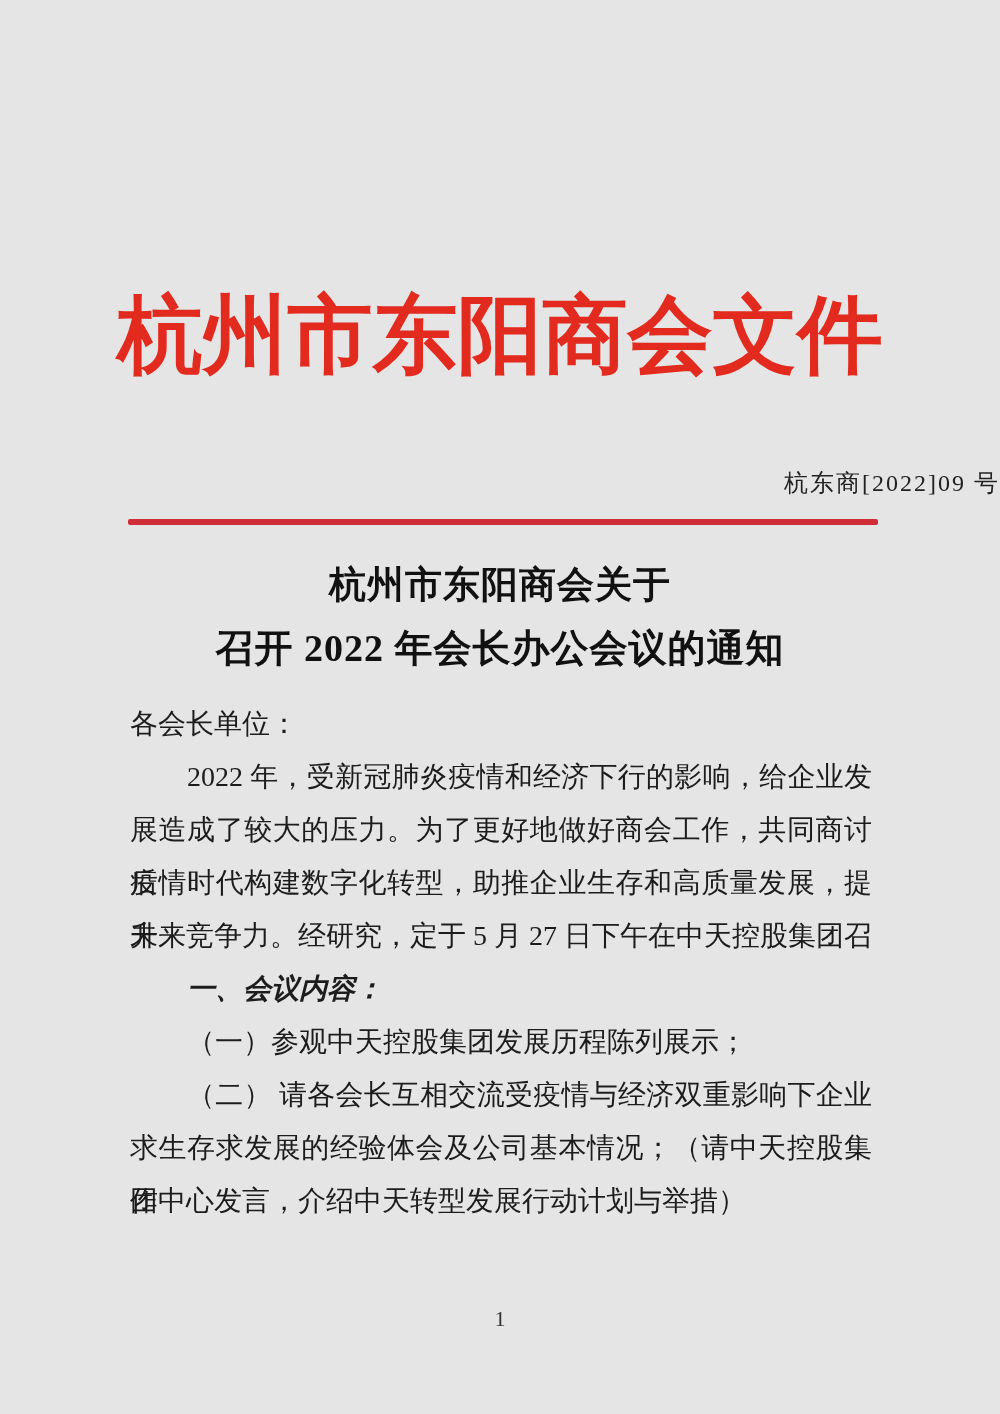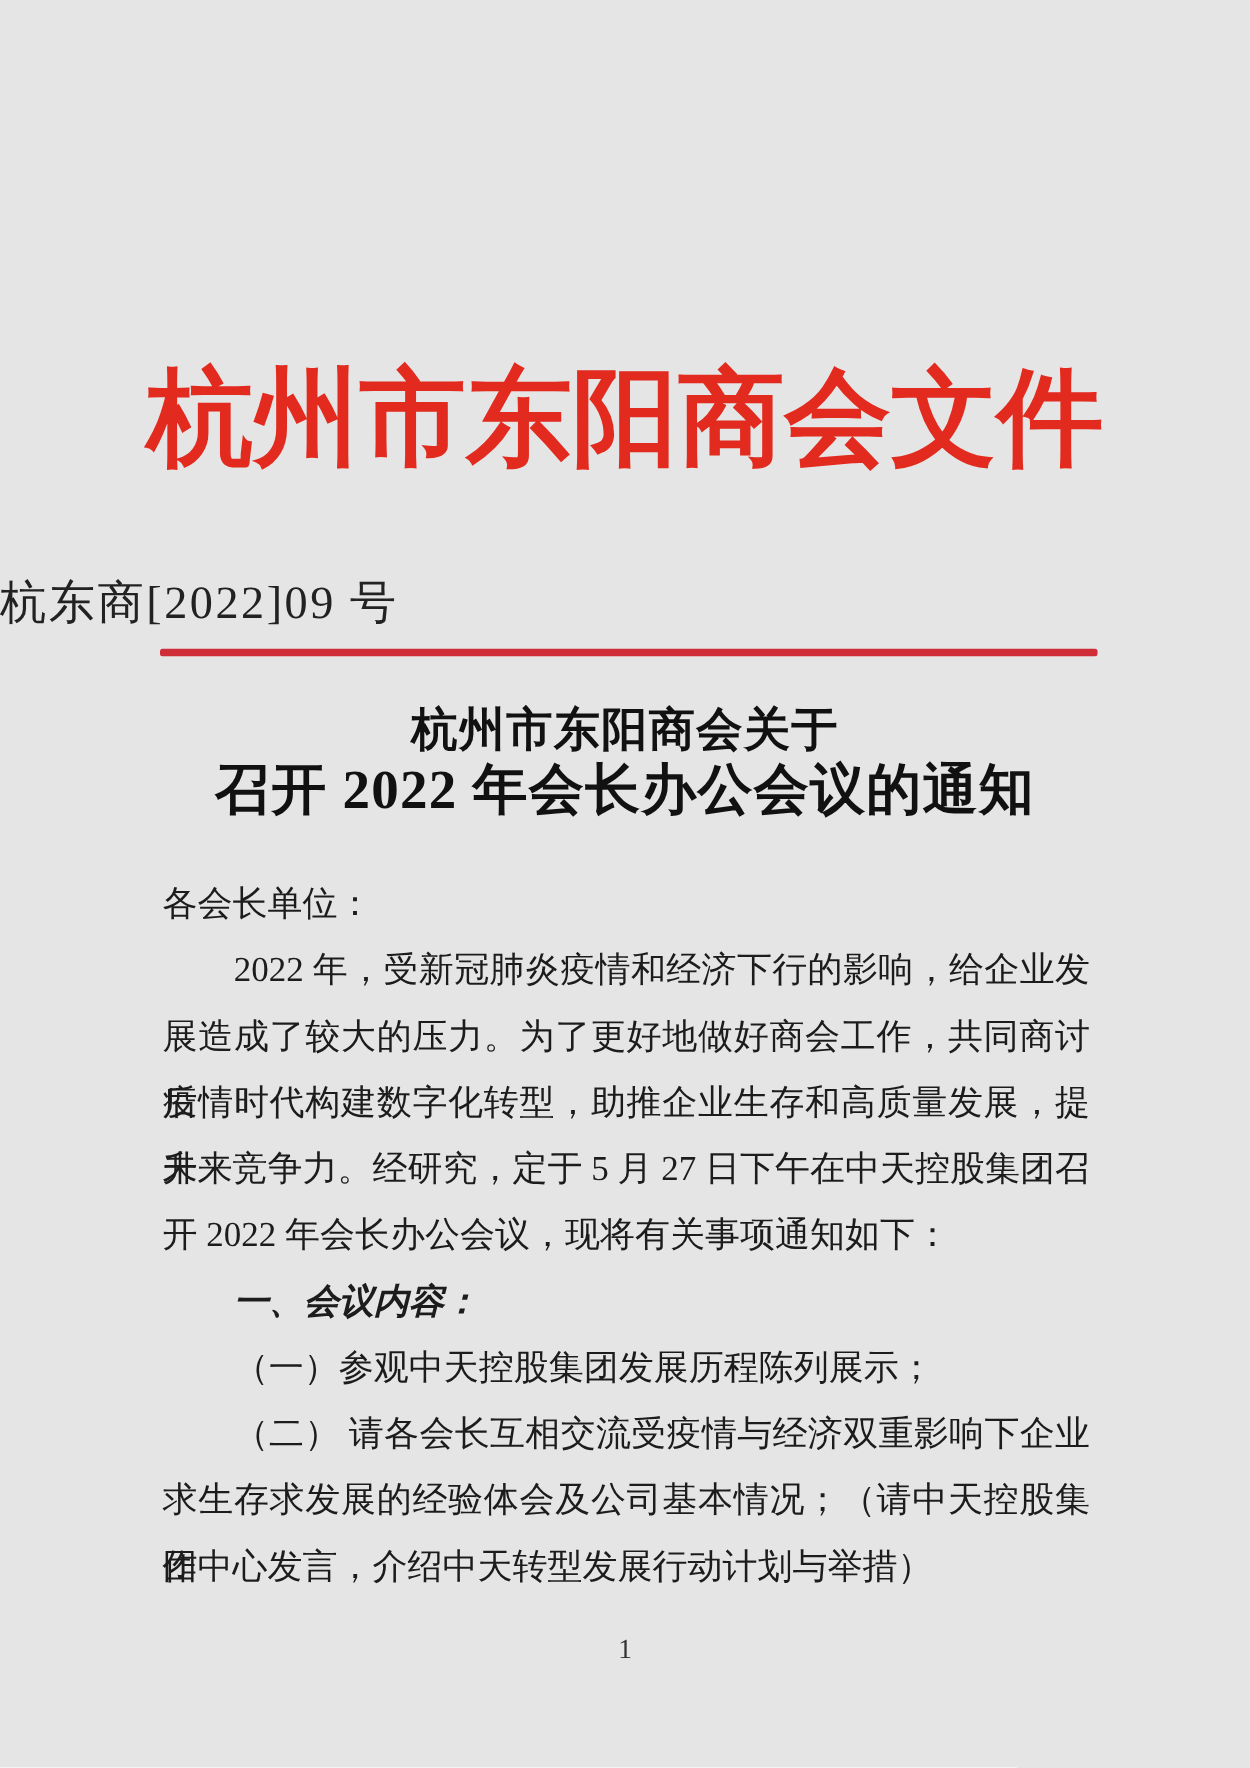--- a/index.html
+++ b/index.html
@@ -28,22 +28,22 @@
     letter-spacing: 0px;
     color: #e32a1e;
     white-space: nowrap;
     line-height: 106px;
   }
   .doc-number {
     position: absolute;
     top: 465px;
     left: 0;
     width: 100%;
-    text-align: left;
-    font-size: 37px;
+    text-align: right;
+    font-size: 24px;
     line-height: 36px;
     color: #222222;
     letter-spacing: 2px;
     font-family: Liberation Serif, serif;
   }
   .red-divider {
     position: absolute;
     top: 519px;
     left: 128px;
     width: 750px;
@@ -59,23 +59,24 @@
     text-align: center;
     font-weight: bold;
     color: #111111;
   }
   .notice-title .t1 {
     font-size: 37px;
     line-height: 47px;
     letter-spacing: 1px;
   }
   .notice-title .t2 {
-    font-size: 44px;
+    font-size: 38px;
     line-height: 48px;
     letter-spacing: 1px;
+    margin-top: 16px;
   }
   .body-text {
     position: absolute;
     top: 697px;
     left: 130px;
     width: 742px;
     font-size: 28px;
     color: #1c1c1c;
   }
   .line {
@@ -123,21 +124,20 @@
     <div class="t1">杭州市东阳商会关于</div>
     <div class="t2">召开 2022 年会长办公会议的通知</div>
   </div>
 
   <div class="body-text">
     <div class="line">各会长单位：</div>
     <div class="line indent justify">2022 年，受新冠肺炎疫情和经济下行的影响，给企业发</div>
     <div class="line justify">展造成了较大的压力。为了更好地做好商会工作，共同商讨后</div>
     <div class="line justify">疫情时代构建数字化转型，助推企业生存和高质量发展，提升</div>
     <div class="line justify">未来竞争力。经研究，定于 5 月 27 日下午在中天控股集团召</div>
-    <div class="line">开 2022 年会长办公会议，现将有关事项通知如下：</div>
     <div class="line indent bold">一、会议内容：</div>
     <div class="line indent">（一）参观中天控股集团发展历程陈列展示；</div>
     <div class="line indent justify">（二） 请各会长互相交流受疫情与经济双重影响下企业</div>
     <div class="line justify">求生存求发展的经验体会及公司基本情况；（请中天控股集团</div>
     <div class="line">作中心发言，介绍中天转型发展行动计划与举措）</div>
   </div>
 
   <div class="page-number">1</div>
 
 </div>

